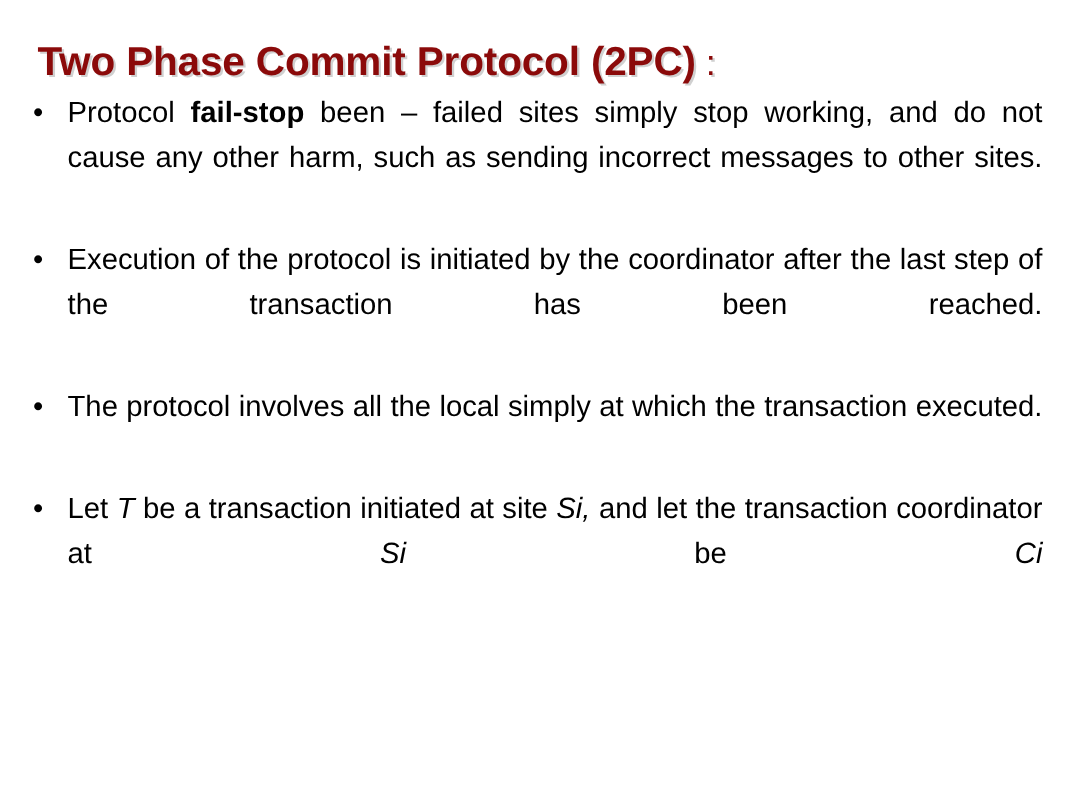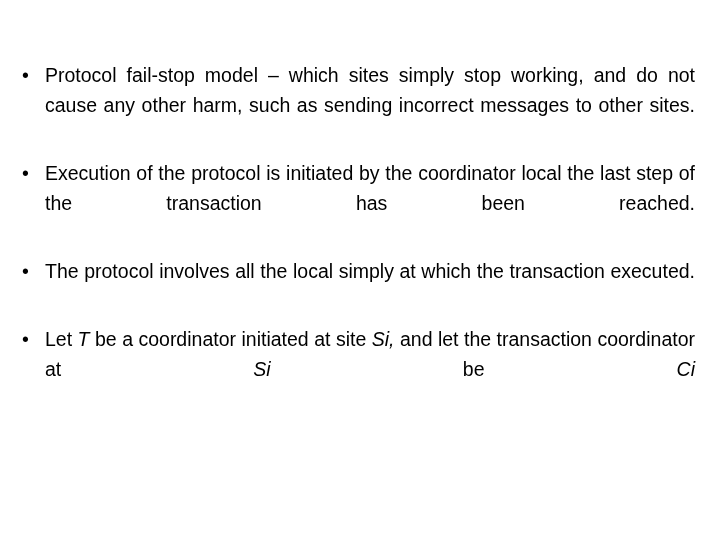--- a/index.html
+++ b/index.html
@@ -77,44 +77,47 @@
     display: block;
   }
   
   .bullet-text::after {
     content: "";
     display: inline-block;
     width: 100%;
   }
 
   .em-bold {
-    font-weight: normal;
+    font-weight: bold;
   }
   .em-italic {
     font-style: italic;
   }
 </style>
 </head>
 <body>
 
 <div class="slide">
 
+  <div class="slide-title">
+    <span>Two Phase Commit Protocol (2PC)</span><span class="title-colon"> :</span>
+  </div>
 
   <ul class="body-list" id="bullet-list">
       <li class="bullet-item">
         <span class="bullet-marker">•</span>
-        <span class="bullet-text"><span>Protocol </span><span class="em-bold">fail-stop</span><span> model – which sites simply stop working, and do not cause any other harm, such as sending incorrect messages to other sites.</span></span>
+        <span class="bullet-text"><span>Protocol </span><span class="em-bold">fail-stop</span><span> been – failed sites simply stop working, and do not cause any other harm, such as sending incorrect messages to other sites.</span></span>
       </li>
       <li class="bullet-item">
         <span class="bullet-marker">•</span>
-        <span class="bullet-text"><span>Execution of the protocol is initiated by the coordinator local the last step of the transaction has been reached.</span></span>
+        <span class="bullet-text"><span>Execution of the protocol is initiated by the coordinator after the last step of the transaction has been reached.</span></span>
       </li>
       <li class="bullet-item">
         <span class="bullet-marker">•</span>
         <span class="bullet-text"><span>The protocol involves all the local simply at which the transaction executed.</span></span>
       </li>
       <li class="bullet-item">
         <span class="bullet-marker">•</span>
-        <span class="bullet-text"><span>Let </span><span class="em-italic">T</span><span> be a coordinator initiated at site </span><span class="em-italic">Si,</span><span> and let the transaction coordinator at </span><span class="em-italic">Si</span><span> be </span><span class="em-italic">Ci</span></span>
+        <span class="bullet-text"><span>Let </span><span class="em-italic">T</span><span> be a transaction initiated at site </span><span class="em-italic">Si,</span><span> and let the transaction coordinator at </span><span class="em-italic">Si</span><span> be </span><span class="em-italic">Ci</span></span>
       </li>
     </ul>
 
 </div>
 
 </body></html>

